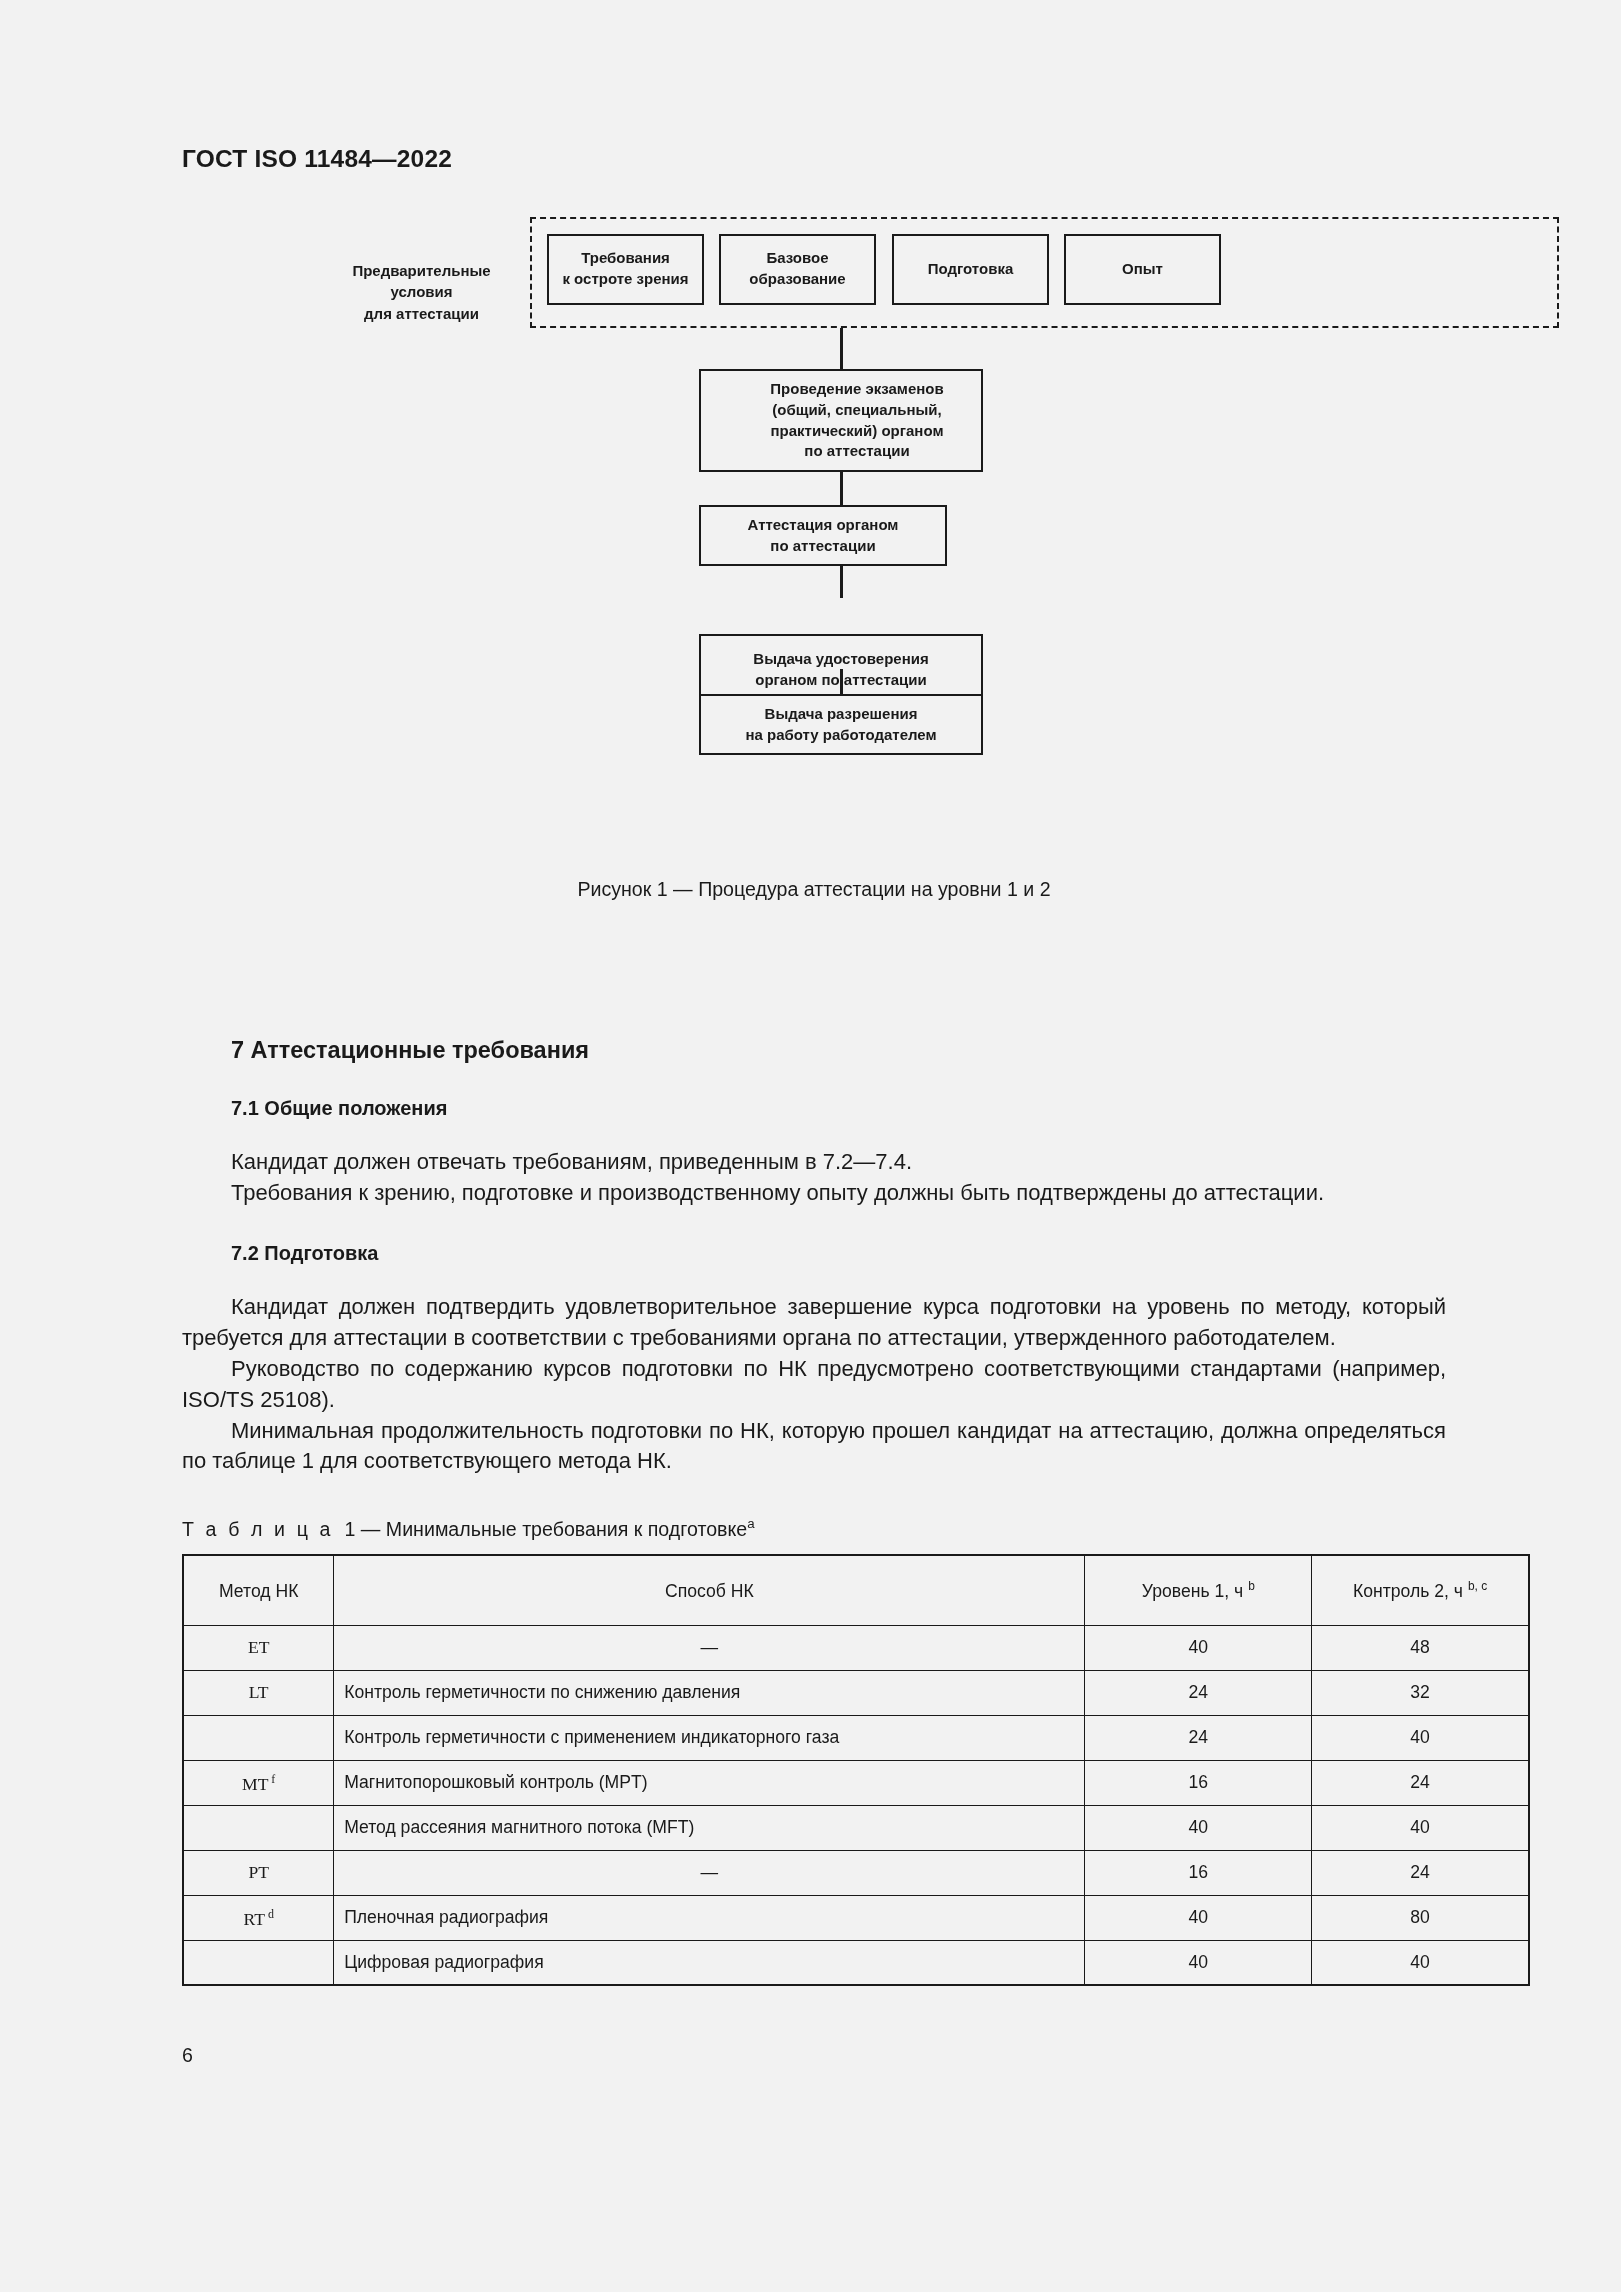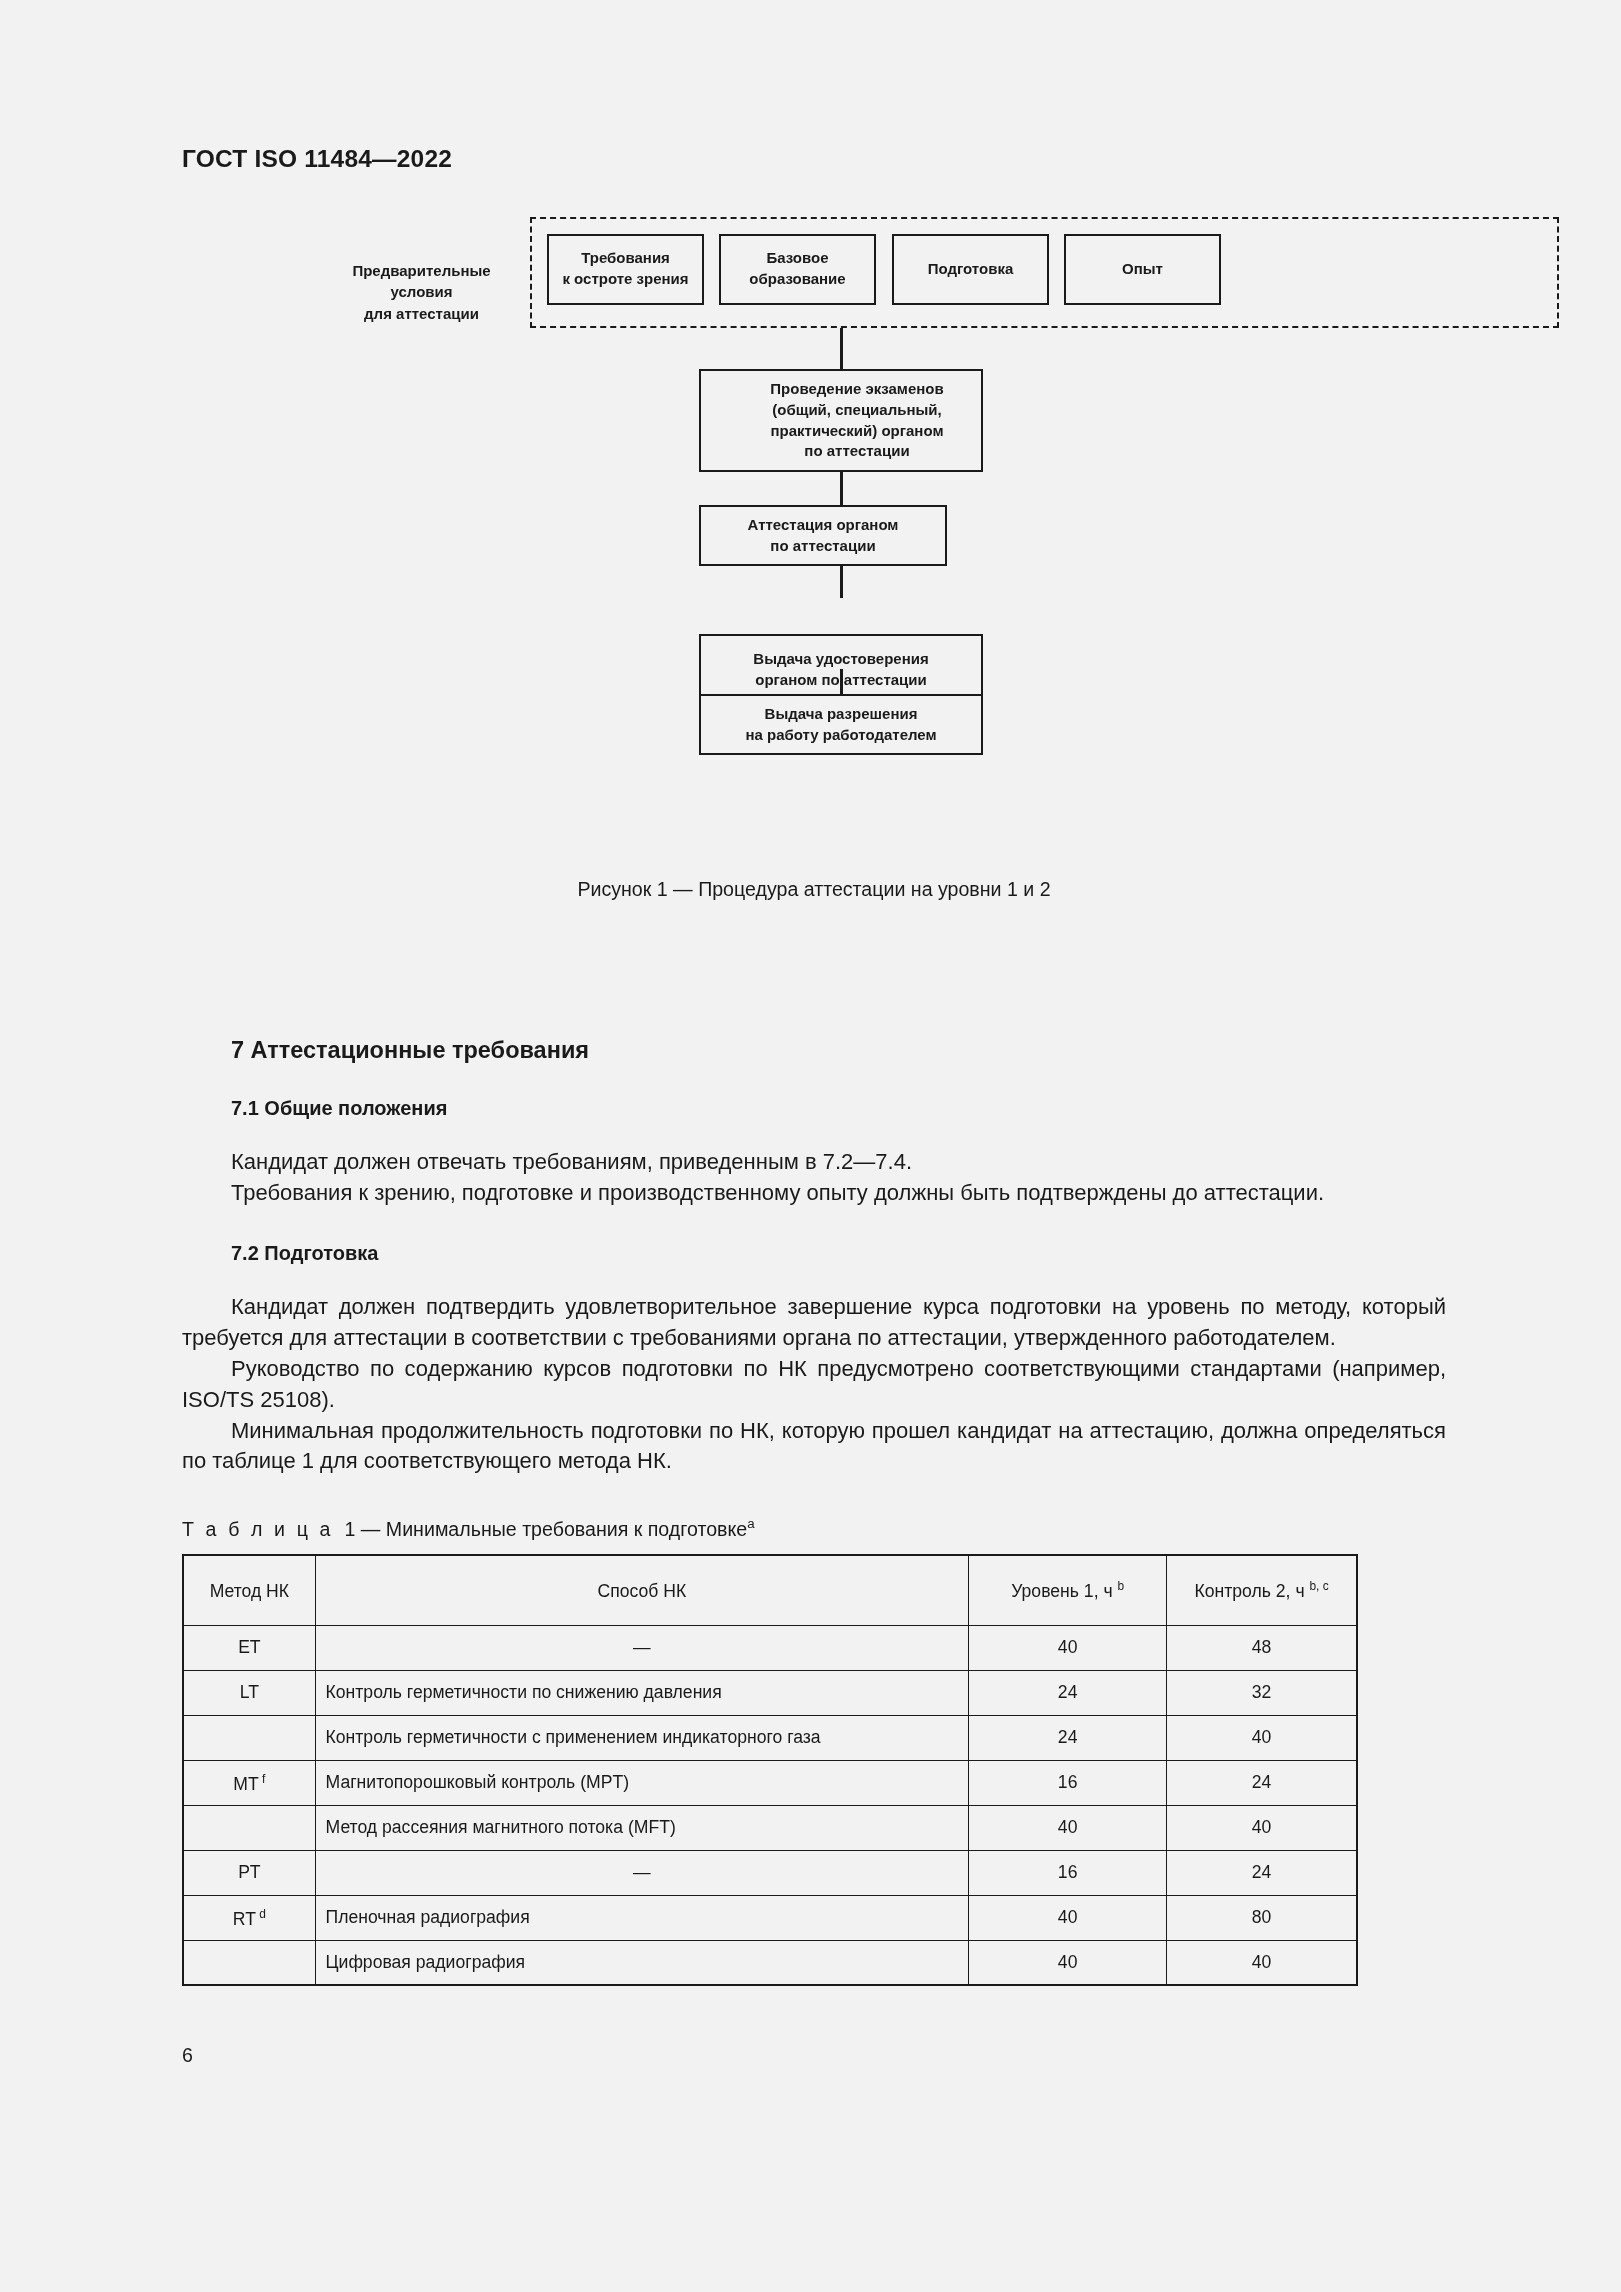--- a/index.html
+++ b/index.html
@@ -142,40 +142,40 @@
   
   .table-caption {
     font-size: 19.6px;
     margin: 0;
   }
   .table-caption .spaced { letter-spacing: 3.1px; }
   sup { font-size: 0.68em; vertical-align: super; }
 
   table.req {
     border-collapse: collapse;
-    width: 1176px;
+    width: 1348px;
     margin-top: 13.7px;
     background: #ef4444;
   }
   table.req th, table.req td {
     border: 1.5px solid #1a1a1a;
     font-size: 17.6px;
     font-weight: normal;
     padding: 8.8px 9.8px;
     vertical-align: middle;
     background: #f2f2f2;
   }
   table.req thead th {
     text-align: center;
     height: 51px;
     border-top-width: 2.9px;
   }
   table.req thead tr th:first-child { border-left-width: 2.9px; }
   table.req thead tr th:last-child  { border-right-width: 2.9px; }
-  table.req tbody tr td:first-child { border-left-width: 2.9px; }
+  table.req tbody tr td:first-child { border-left-width: 2.9px; font-family: Liberation Serif, serif; }
   table.req tbody tr td:last-child  { border-right-width: 2.9px; }
   table.req tbody tr:last-child td  { border-bottom-width: 2.9px; }
 
   td.c-method { width: 113px;  text-align: center; }
   td.c-way    { width: 647px;  text-align: left; padding-left: 15.7px; }
   td.c-way.dash { text-align: center; }
   td.c-l1     { width: 181px;  text-align: center; }
   td.c-l2     { width: 172px;  text-align: center; }
   tbody tr { height: 45px; }
 

